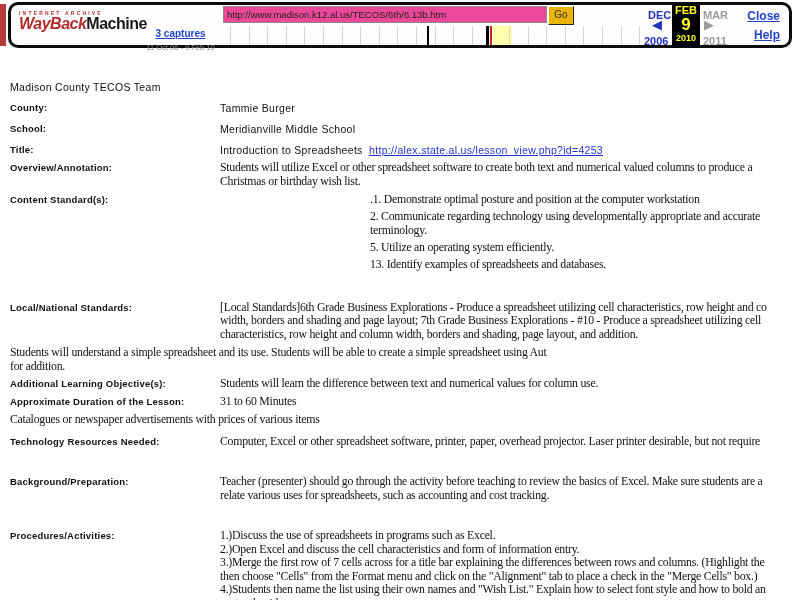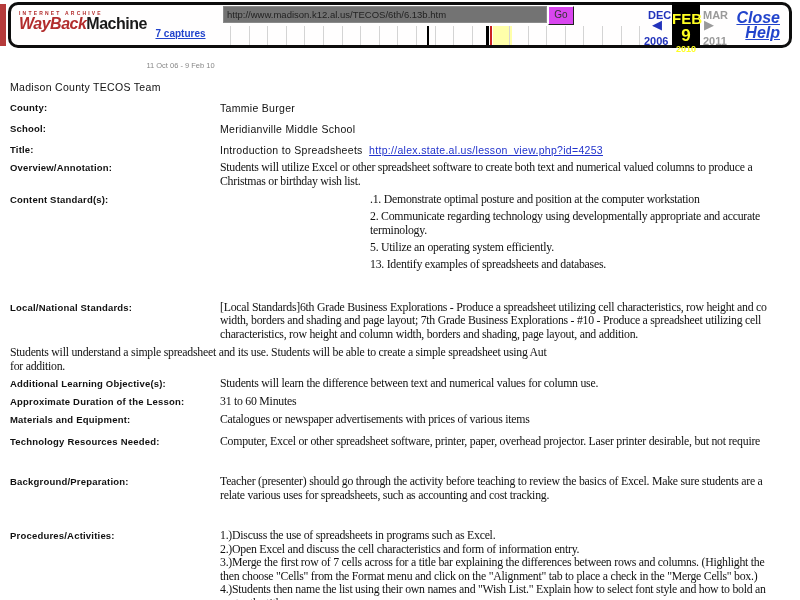--- a/index.html
+++ b/index.html
@@ -13,48 +13,48 @@
     position:absolute;left:8px;top:2px;width:778px;height:40px;
     border:3px solid #0d0d0d;border-radius:10px;background:#fffefe;z-index:2;
   }
   .logo{position:absolute;left:8px;top:5px;width:110px;cursor:pointer;}
   .logo-top{font-size:5px;font-weight:bold;letter-spacing:2.2px;color:#b22c2c;white-space:nowrap;}
   .logo-main{font-size:16px;font-weight:bold;letter-spacing:-0.5px;white-space:nowrap;line-height:15px;}
   .logo-red{color:#b22c2c;font-style:italic;}
   .logo-black{color:#1a1a1a;}
   .captures{position:absolute;left:122px;top:18px;width:95px;text-align:center;}
   .captures a{font-size:10px;font-weight:bold;color:#2244cc;text-decoration:underline;}
-  .captures-range{font-size:7.5px;color:#888;margin-top:20px;white-space:nowrap;}
+  .captures-range{font-size:7.5px;color:#888;margin-top:2px;white-space:nowrap;}
   .urlbox{
     position:absolute;left:212px;top:1px;width:316px;height:13px;
-    border:1px solid #8a8a8a;background:#737373;font-family:"Liberation Sans",sans-serif;
+    border:1px solid #8a8a8a;background:#ec4899;font-family:"Liberation Sans",sans-serif;
     font-size:9.5px;color:#222;padding:1px 3px;border-radius:0;
   }
   .gobtn{
     position:absolute;left:537px;top:1px;width:24px;height:17px;
-    background:#d946ef;border:1px outset #fff;border-right-color:#777;border-bottom-color:#777;
+    background:#eab308;border:1px outset #fff;border-right-color:#777;border-bottom-color:#777;
     font-size:10px;color:#333;text-align:center;line-height:15px;cursor:pointer;
   }
   .timeline{position:absolute;left:0;top:0;width:100%;height:100%;}
   .tick{position:absolute;top:21px;width:1px;height:19px;background:#d4d4d4;}
   .cap-mark{position:absolute;top:21px;height:19px;cursor:pointer;}
   .hl{position:absolute;top:21px;height:19px;}
   .navcal{position:absolute;top:0;height:100%;}
   .mon,.yr{position:absolute;font-size:11px;font-weight:bold;white-space:nowrap;}
   .blue{color:#2233bb;cursor:pointer;}
   .gray{color:#9a9a9a;}
   .blackbox{
     position:absolute;left:661px;top:-3px;width:28px;height:46px;background:#000;
     text-align:center;z-index:3;
   }
-  .bb-mon{font-size:15px;font-weight:bold;color:#ffff22;margin-top:8px;}
+  .bb-mon{font-size:11px;font-weight:bold;color:#ffff22;margin-top:2px;}
   .bb-day{font-size:17px;font-weight:bold;color:#ffff22;line-height:17px;}
   .bb-yr{font-size:9px;font-weight:bold;color:#ffff22;}
   .arrow{position:absolute;top:13px;font-size:13px;line-height:13px;}
-  .sidelink{position:absolute;right:9px;font-size:16px;color:#2244cc;text-decoration:underline;cursor:pointer;font-weight:bold;font-style:italic;}
+  .sidelink{position:absolute;right:9px;font-size:12px;color:#2244cc;text-decoration:underline;cursor:pointer;font-weight:bold;}
   
   .page{position:absolute;left:10px;top:75px;width:860px;}
   .row{display:flex;align-items:flex-start;}
   .lbl{
     flex:0 0 210px;font-size:9.5px;font-weight:bold;color:#111;
     letter-spacing:0.2px;line-height:13px;white-space:nowrap;overflow:hidden;
   }
   .val{flex:1 1 auto;min-width:0;}
   .val .line{white-space:nowrap;line-height:13.5px;}
   .serif .line{
@@ -70,21 +70,21 @@
 
 <div class="red-strip"></div>
 
 <div class="wb">
   <div class="logo">
     <div class="logo-top">INTERNET ARCHIVE</div>
     <div class="logo-main"><span class="logo-red">WayBack</span><span class="logo-black">Machine</span></div>
   </div>
 
   <div class="captures">
-    <a href="#">7 captures</a>
+    <a href="#">3 captures</a>
     <div class="captures-range">11 Oct 06 - 9 Feb 10</div>
   </div>
 
   <input class="urlbox" value="http://www.madison.k12.al.us/TECOS/6th/6.13b.htm" style="">
   <div class="gobtn">Go</div>
 
   <div class="timeline">
       <div class="hl" style="left: 482px; width: 19px; background: rgb(255, 255, 170);"></div>
       <div class="tick" style="left: 219px;"></div>
       <div class="tick" style="left: 237.6px;"></div>
@@ -201,21 +201,20 @@
         <div class="line">Students will learn the difference between text and numerical values for column use.</div>
       </div>
     </div>
     <div class="row" style="margin-top: 4px;">
       <div class="lbl">Approximate Duration of the Lesson:</div>
       <div class="val serif">
         <div class="line">31 to 60 Minutes</div>
       </div>
     </div>
     <div class="row" style="margin-top: 5px;">
-      <div class="lbl">Materials and Equipment:</div>
       <div class="val serif">
         <div class="line">Catalogues or newspaper advertisements with prices of various items</div>
       </div>
     </div>
     <div class="row" style="margin-top: 8px;">
       <div class="lbl">Technology Resources Needed:</div>
       <div class="val serif">
         <div class="line">Computer, Excel or other spreadsheet software, printer, paper, overhead projector. Laser printer desirable, but not require</div>
       </div>
     </div>

